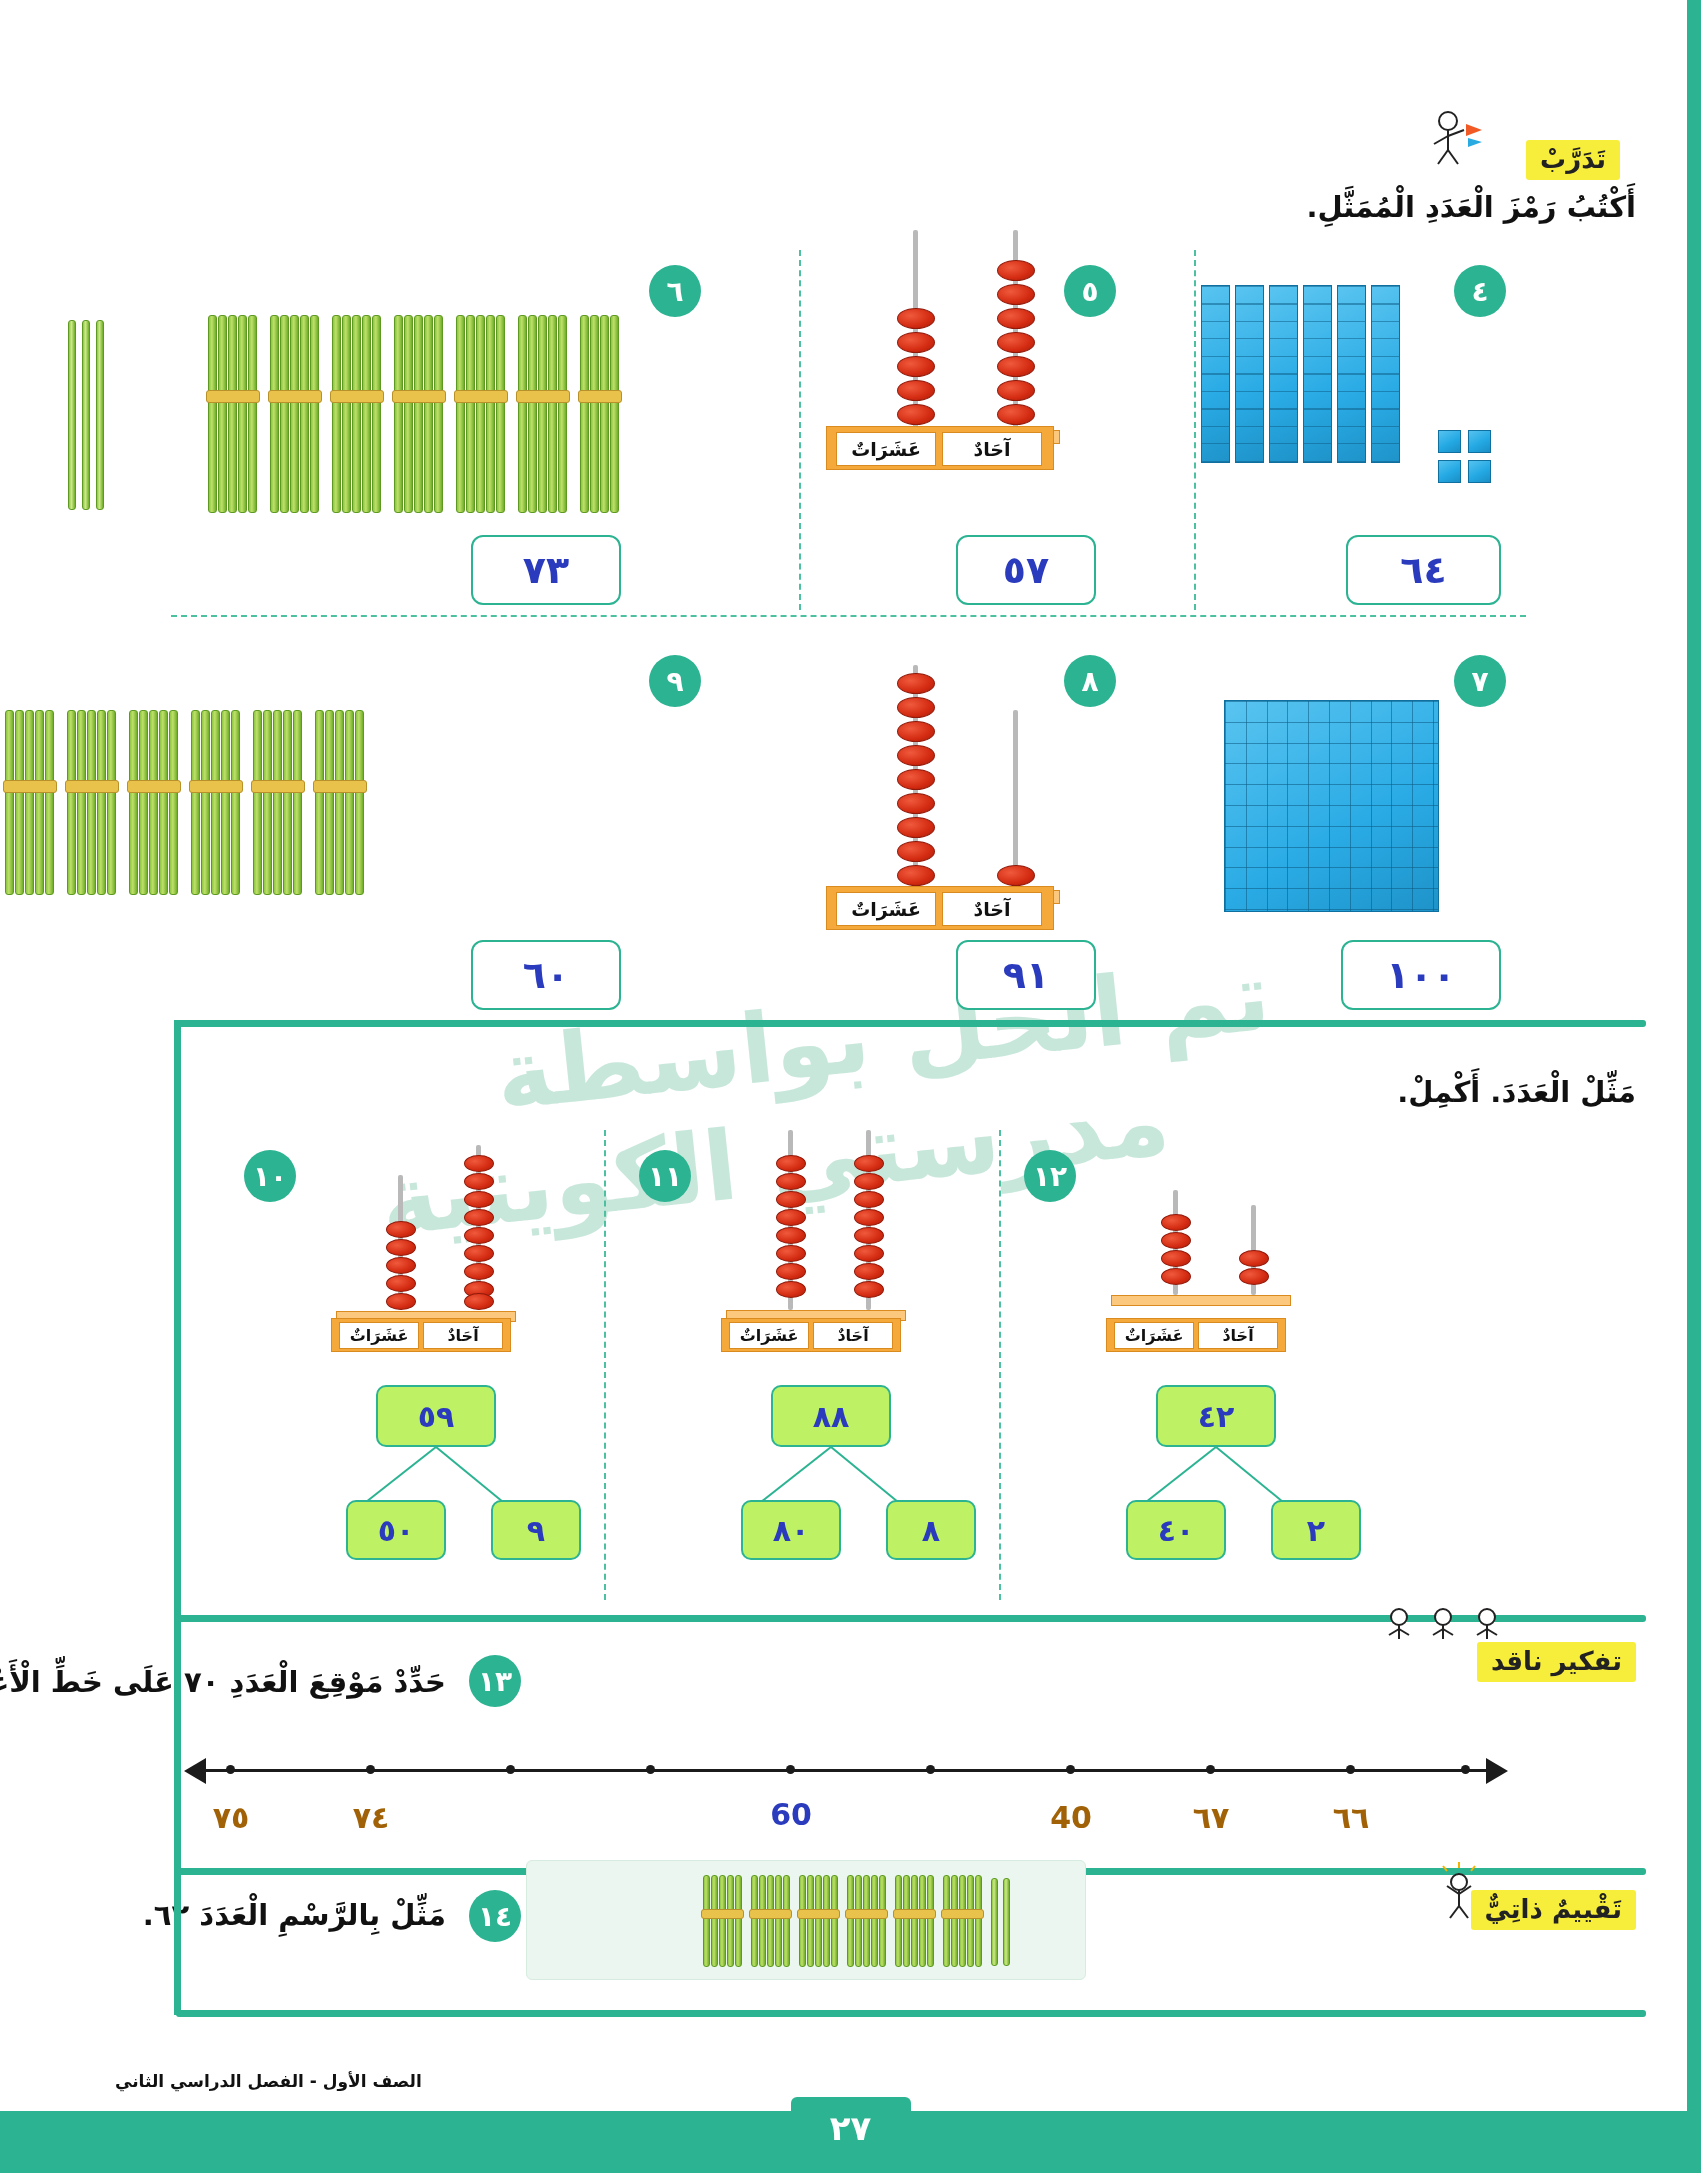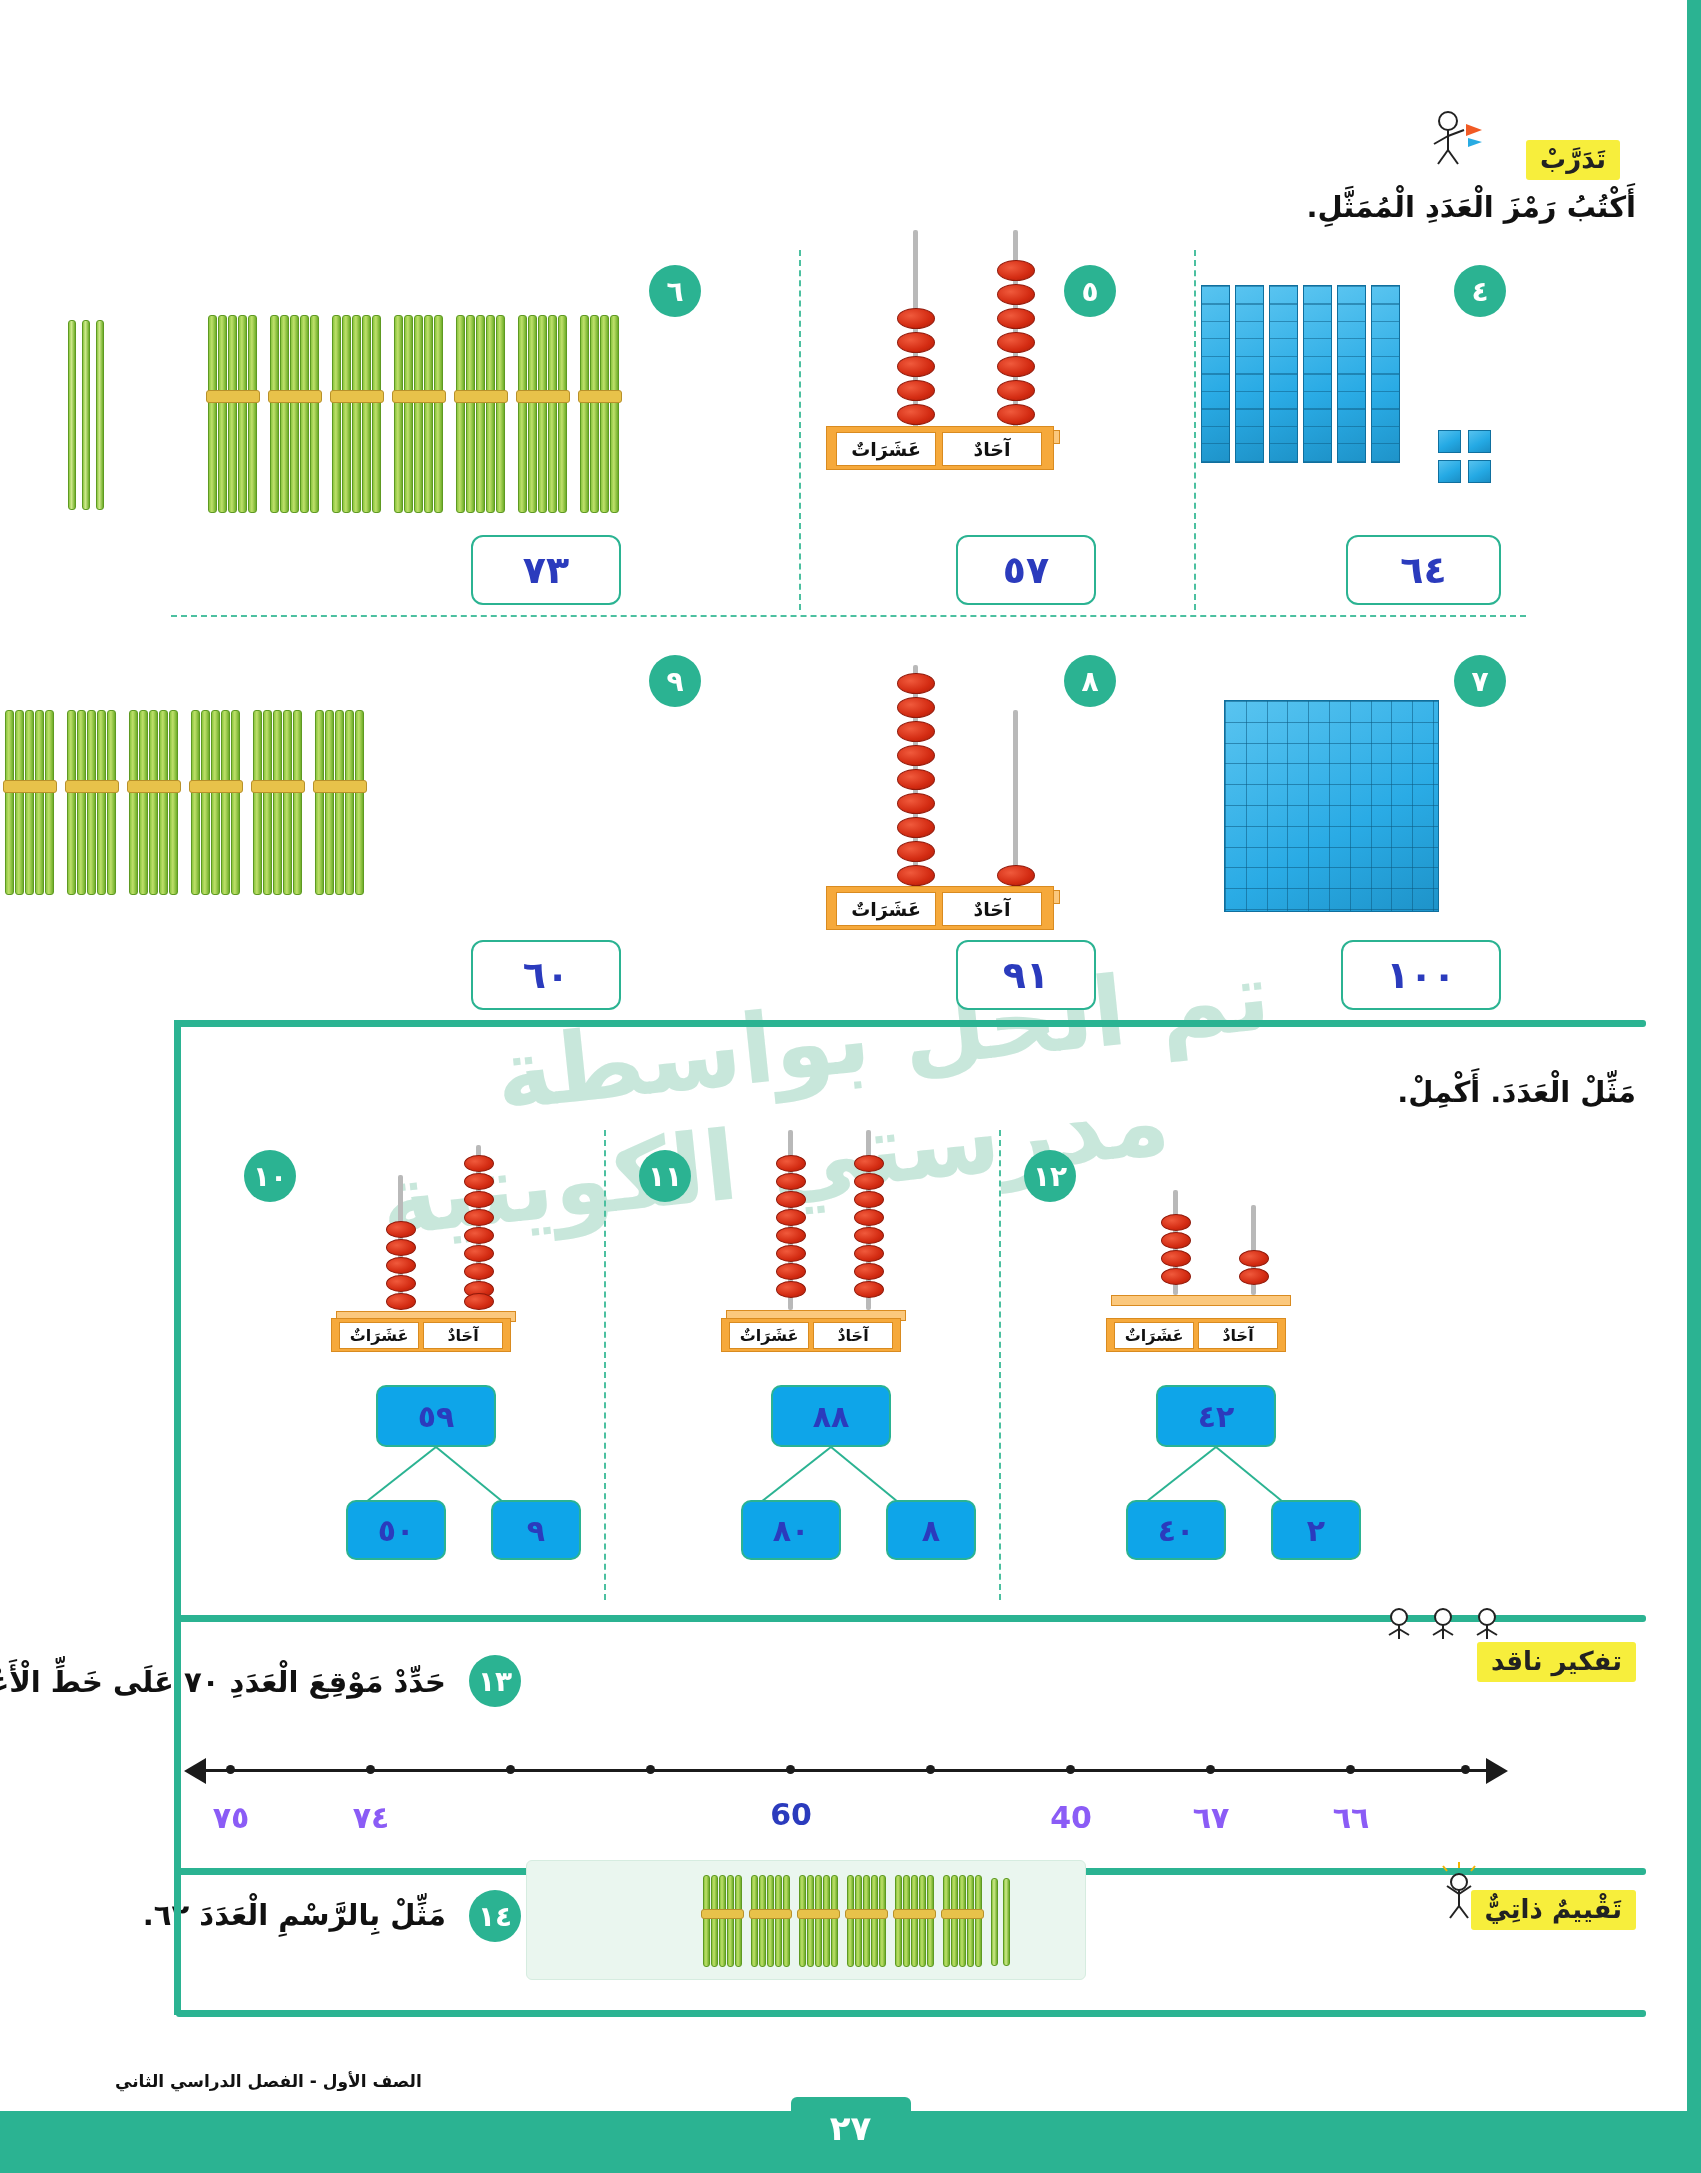--- a/index.html
+++ b/index.html
@@ -63,21 +63,21 @@
     position:absolute;
     border:2px solid #2bb392; border-radius:12px;
     background:#fff;
     display:flex; align-items:center; justify-content:center;
     color:#2b3bbd; font-size:38px; font-weight:bold;
     letter-spacing:2px;
   }
   .small-box {
     position:absolute;
     border:2px solid #2bb392; border-radius:10px;
-    background:#0ea5e9;
+    background:#bef264;
     display:flex; align-items:center; justify-content:center;
     color:#2b3bbd; font-size:30px; font-weight:bold;
   }
   .divider-h {
     position:absolute; border-top:2px dashed #4cc0a0; height:0;
   }
   .divider-v {
     position:absolute; border-left:2px dashed #4cc0a0; width:0;
   }
   .rule-thick {
@@ -163,21 +163,21 @@
   }
 
   
   .connector { position:absolute; }
 
   
   .numline { position:absolute; }
   .nl-axis { position:absolute; height:3px; background:#1b1b1b; }
   .nl-tick { position:absolute; width:9px; height:9px; border-radius:50%; background:#1b1b1b; }
   .nl-label {
-    position:absolute; font-size:30px; color:#8b5cf6; font-weight:bold;
+    position:absolute; font-size:30px; color:#a16207; font-weight:bold;
     text-align:center; width:80px;
   }
   .nl-label.blue { color:#2b3bbd; }
   .arrow-left, .arrow-right {
     position:absolute; width:0; height:0;
     border-top:13px solid transparent; border-bottom:13px solid transparent;
   }
   .arrow-left { border-right:22px solid #1b1b1b; }
   .arrow-right { border-left:22px solid #1b1b1b; }
 

